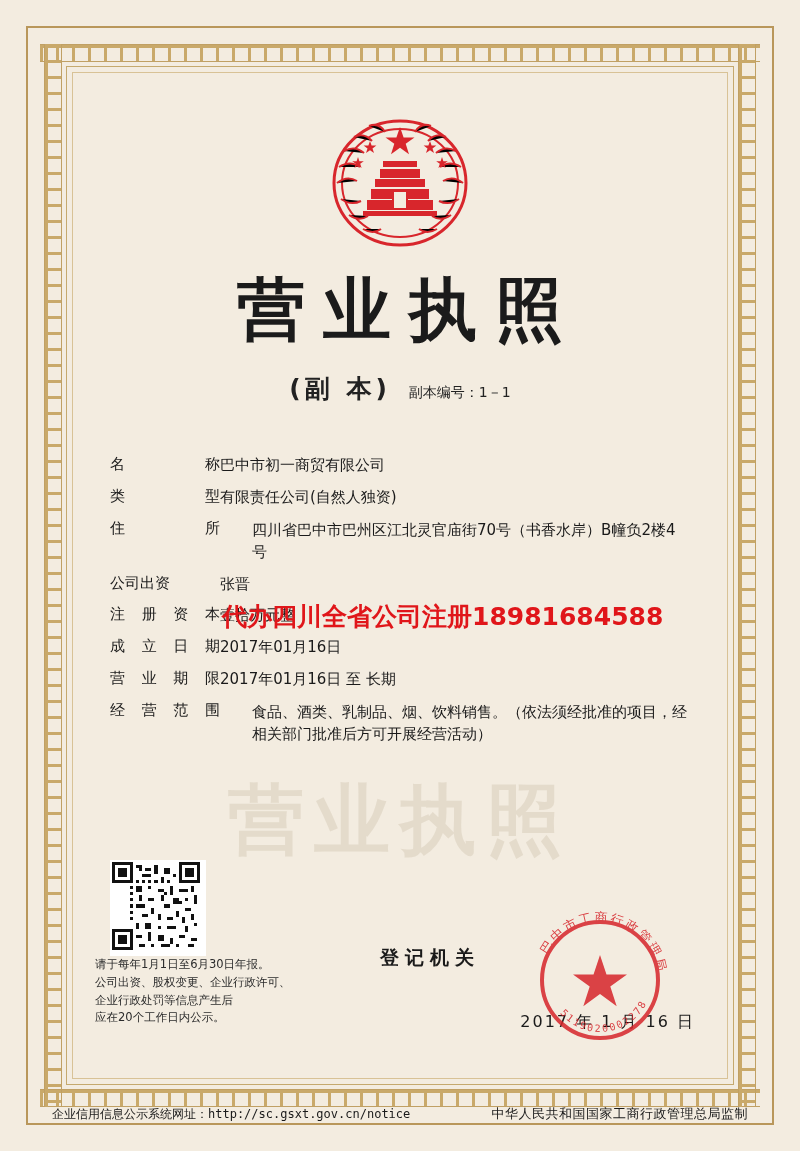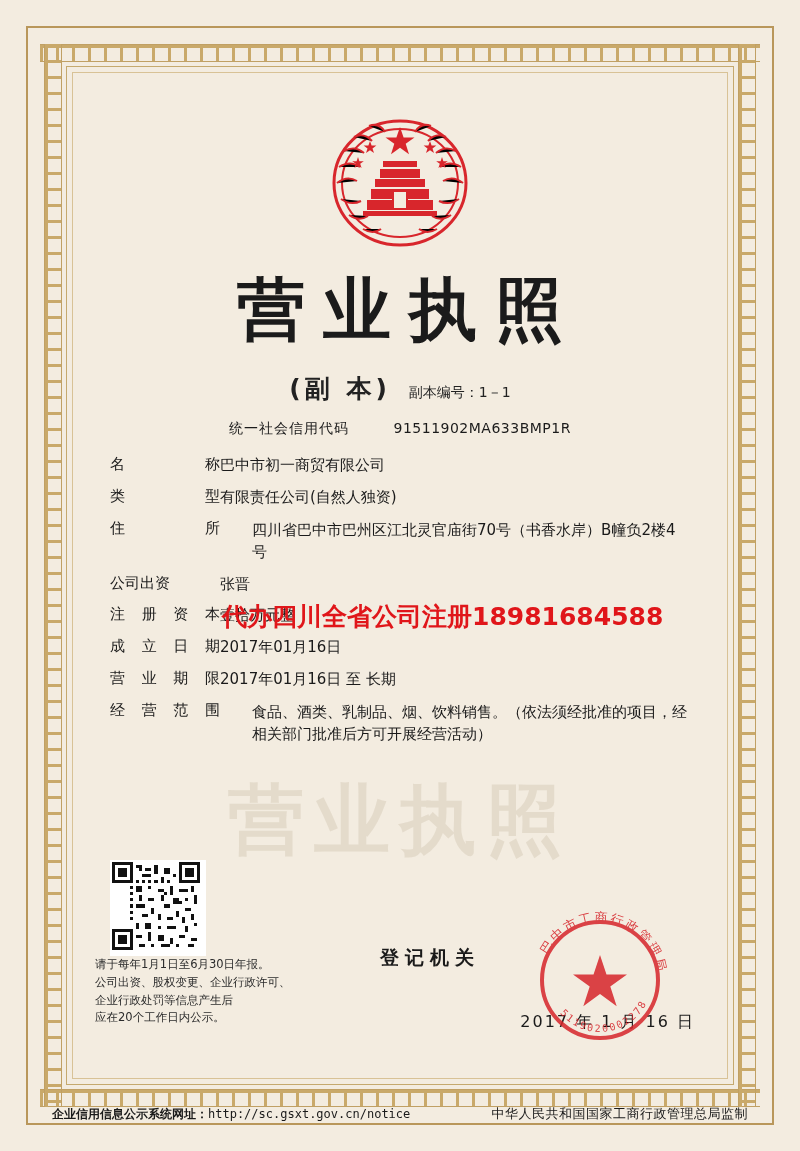--- a/index.html
+++ b/index.html
@@ -151,21 +151,21 @@
     position:absolute;left:95px;top:956px;
     font-size:11.5px;line-height:1.55;color:#2b2b2b;
     font-family:"DejaVu Sans", sans-serif;
   }
   
   .footer-left{
     position:absolute;left:52px;bottom:28px;
     font-size:12px;color:#1a1a1a;
     font-family:"DejaVu Sans Mono", monospace;
   }
-  .footer-left .cn{font-family:"DejaVu Sans", sans-serif;font-weight:bold;}
+  .footer-left .cn{font-family:"DejaVu Sans", sans-serif;}
   .footer-right{
     position:absolute;right:52px;bottom:28px;
     font-size:13px;color:#1a1a1a;letter-spacing:0.5px;
     font-family:"DejaVu Sans", sans-serif;
   }
 </style>
 </head>
 <body>
 
 <div class="page">
@@ -225,24 +225,20 @@
     </svg>
   </div>
 
   <div class="title">营业执照</div>
 
   <div class="subtitle-row">
     <span class="subtitle">(副 本)</span>
     <span class="serial">副本编号：1－1</span>
   </div>
 
-  <div class="usci-row">
-    <span class="usci-label">统一社会信用代码</span>
-    <span class="usci-value">91511902MA633BMP1R</span>
-  </div>
 
   <div class="fields">
 
     <div class="frow">
       <div class="flabel">
         <span>名</span>
         <span>称</span>
       </div>
       <div class="fvalue">巴中市初一商贸有限公司</div>
     </div>

